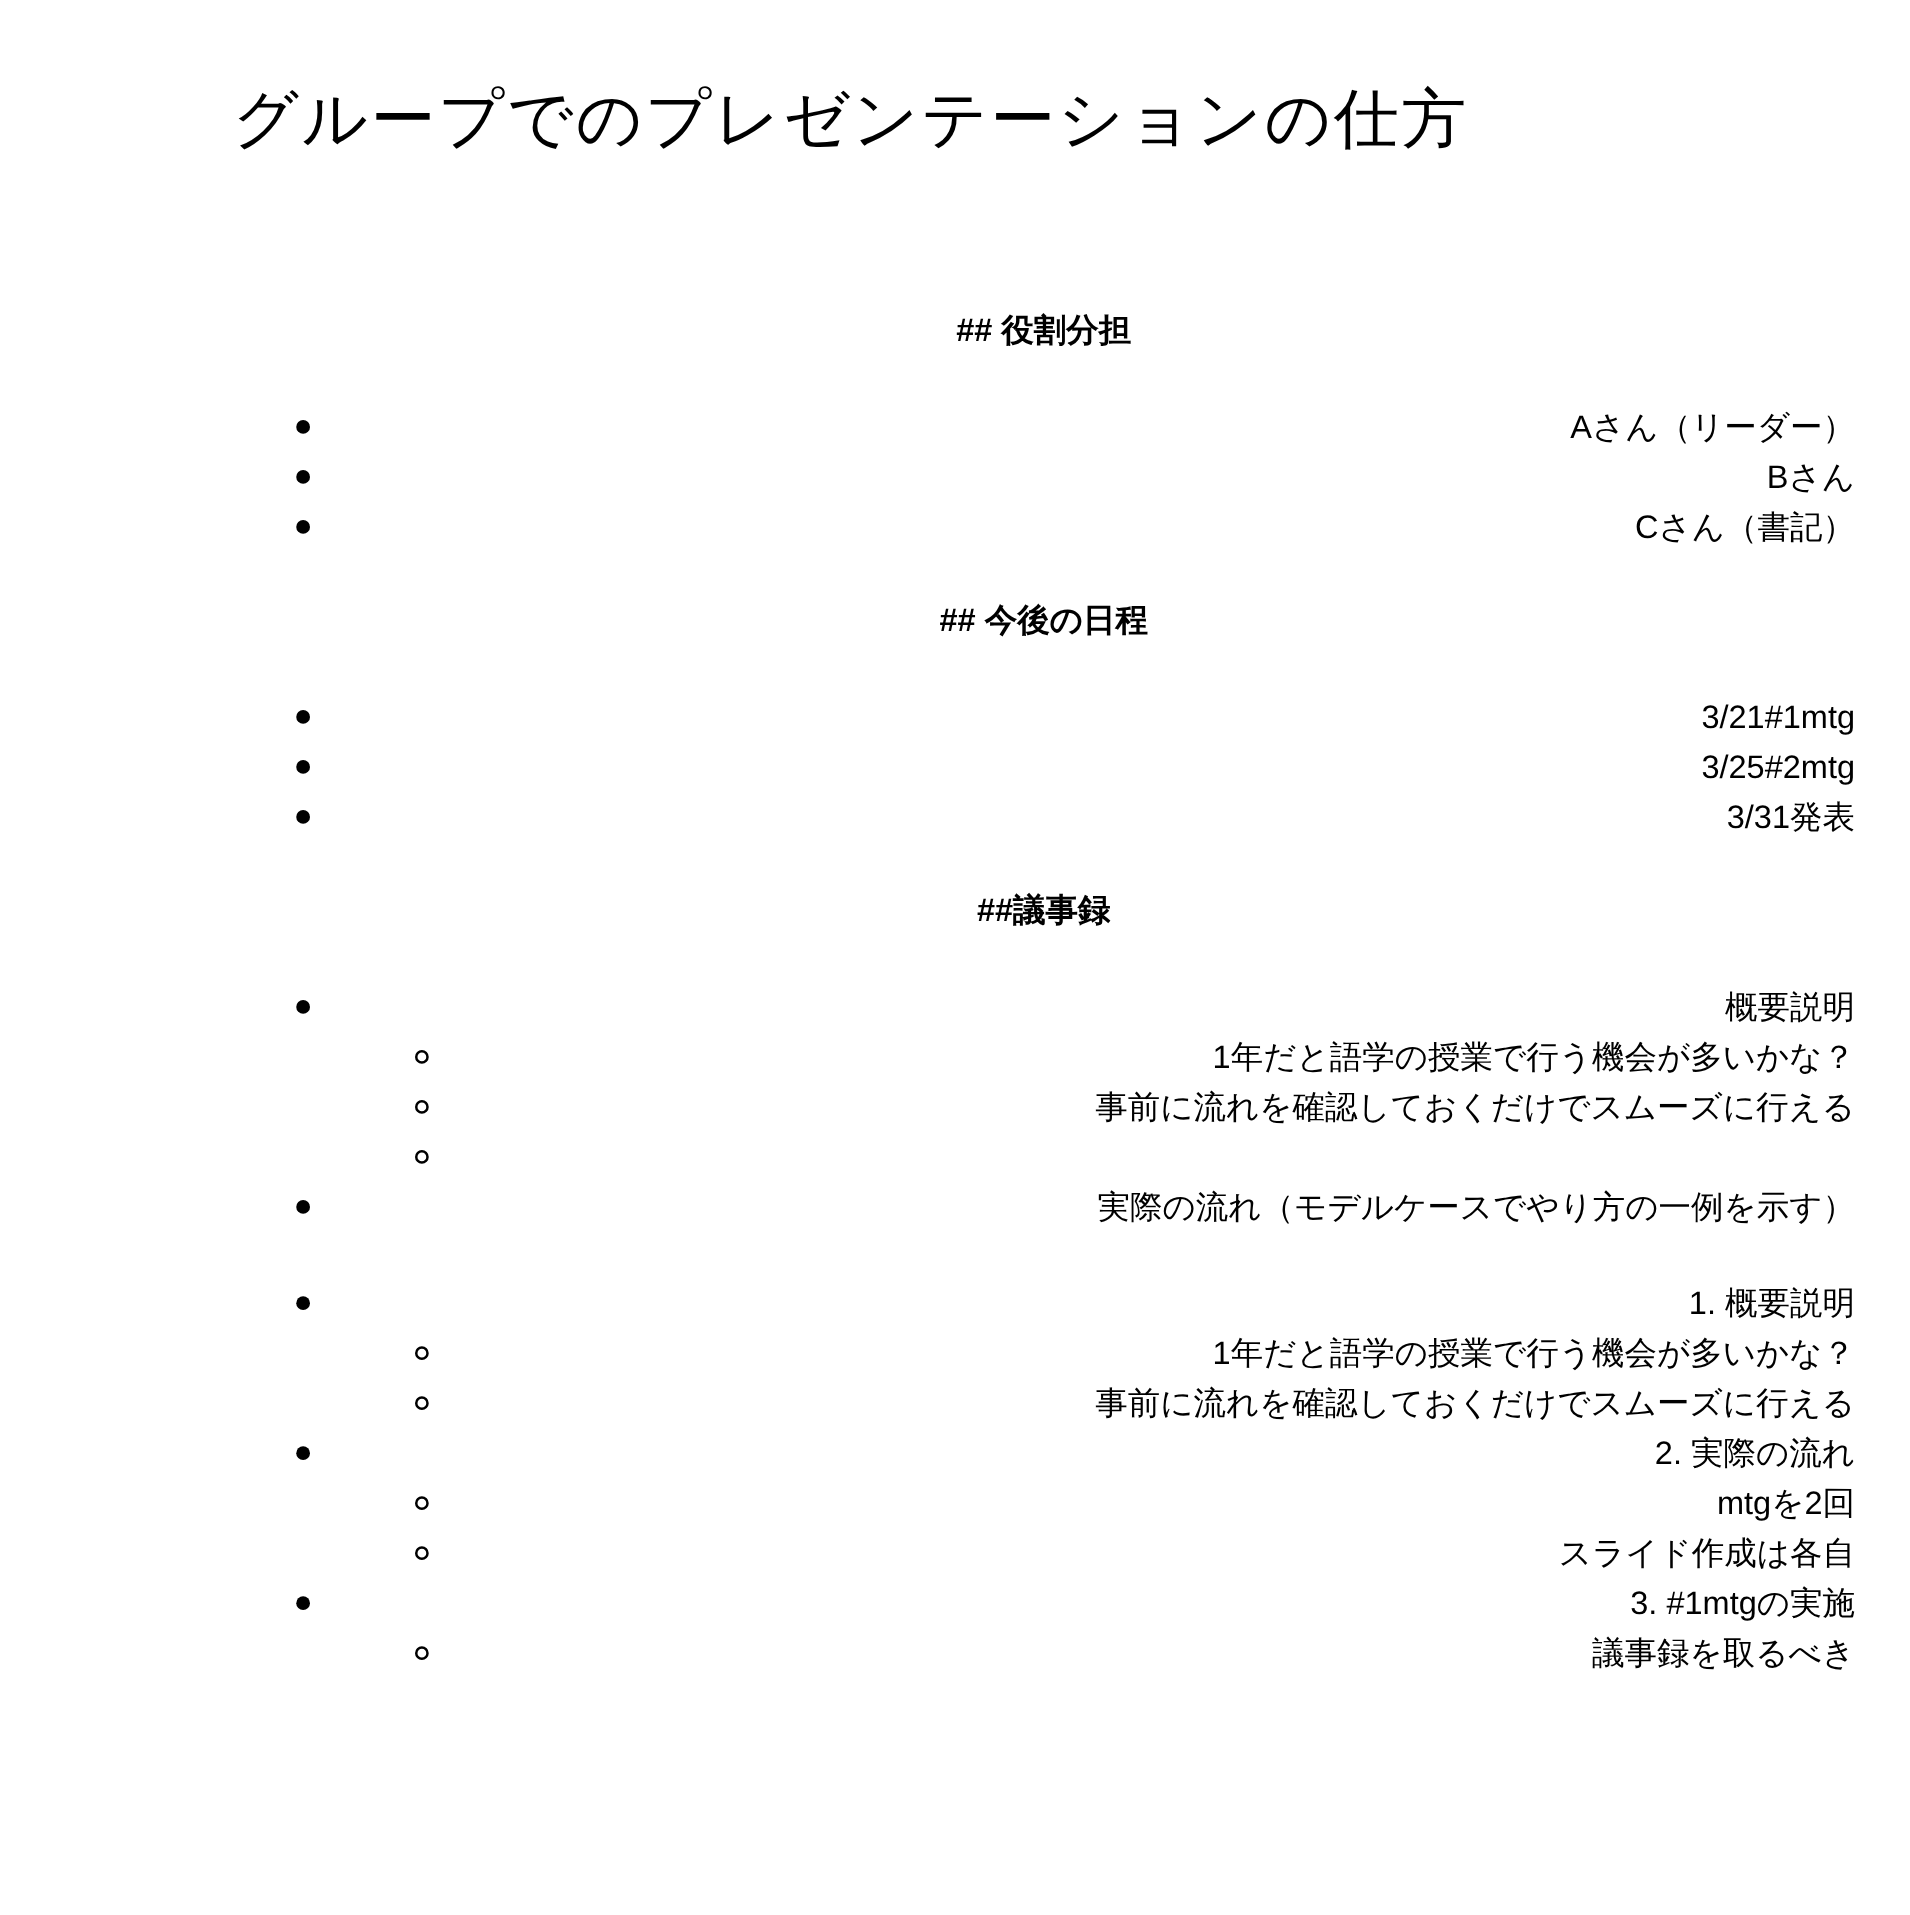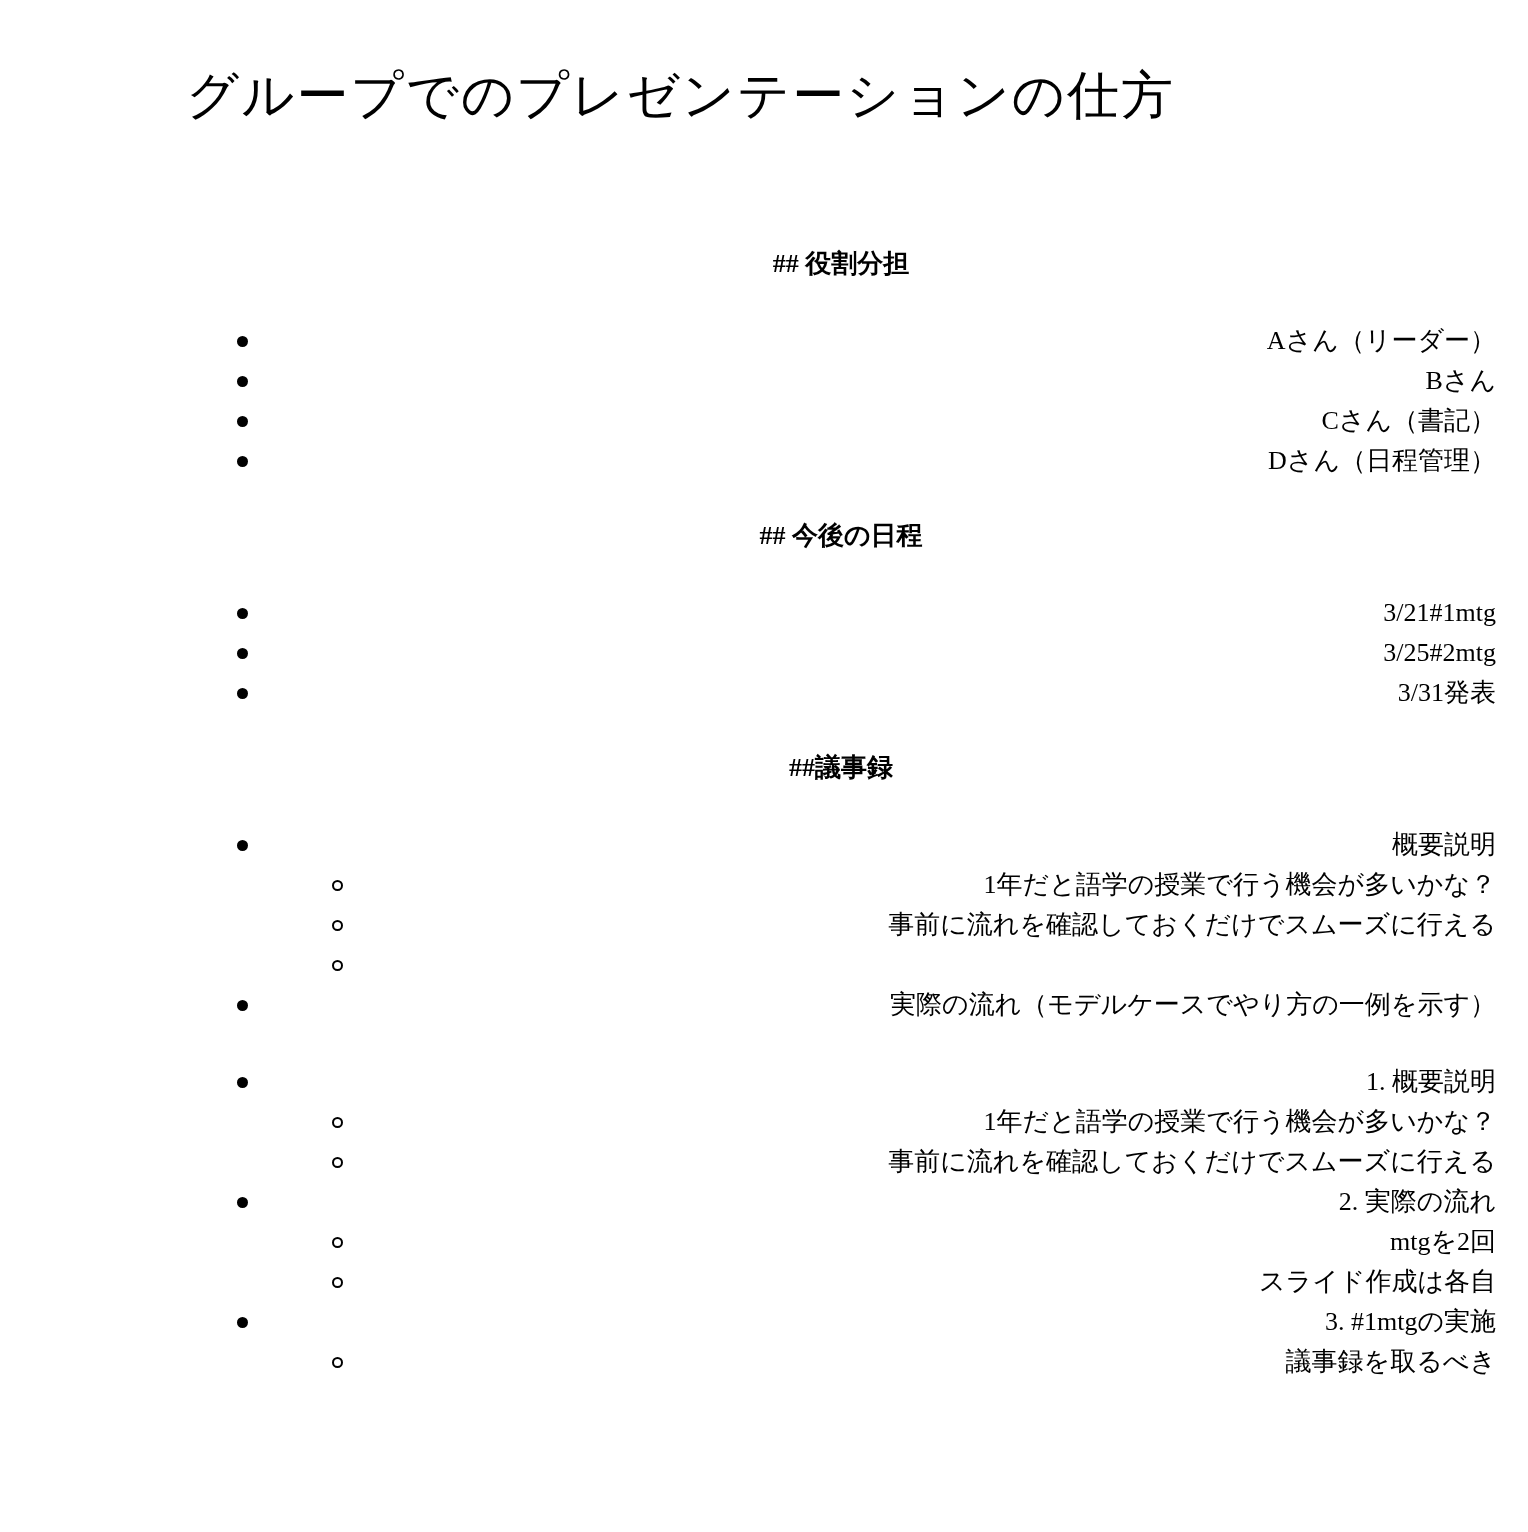--- a/index.html
+++ b/index.html
@@ -8,22 +8,21 @@
     background: #ffffff;
   }
   body {
     width: 1528px;
     height: 1532px;
     overflow: hidden;
     font-family: "Liberation Sans", sans-serif;
     color: #000000;
   }
   .doc {
-    padding: 58px 32px 0 186px;
-    font-family: Liberation Serif, serif;
+    padding: 58px 44px 0 186px;
   }
   .doc-title {
     margin: 0;
     font-size: 52px;
     font-weight: 400;
     line-height: 76px;
     letter-spacing: 2px;
     white-space: nowrap;
   }
   .sec-heading {
@@ -79,21 +78,20 @@
 
 <div class="doc">
 
   <h1 class="doc-title">グループでのプレゼンテーションの仕方</h1>
 
   <p class="sec-heading first">## 役割分担</p>
   <ul class="list">
     <li class="l1"><span>Aさん（リーダー）</span></li>
     <li class="l1"><span>Bさん</span></li>
     <li class="l1"><span>Cさん（書記）</span></li>
-    <li class="l1"><span>Dさん（日程管理）</span></li>
   </ul>
 
   <p class="sec-heading">## 今後の日程</p>
   <ul class="list">
     <li class="l1"><span>3/21#1mtg</span></li>
     <li class="l1"><span>3/25#2mtg</span></li>
     <li class="l1"><span>3/31発表</span></li>
   </ul>
 
   <p class="sec-heading">##議事録</p>

